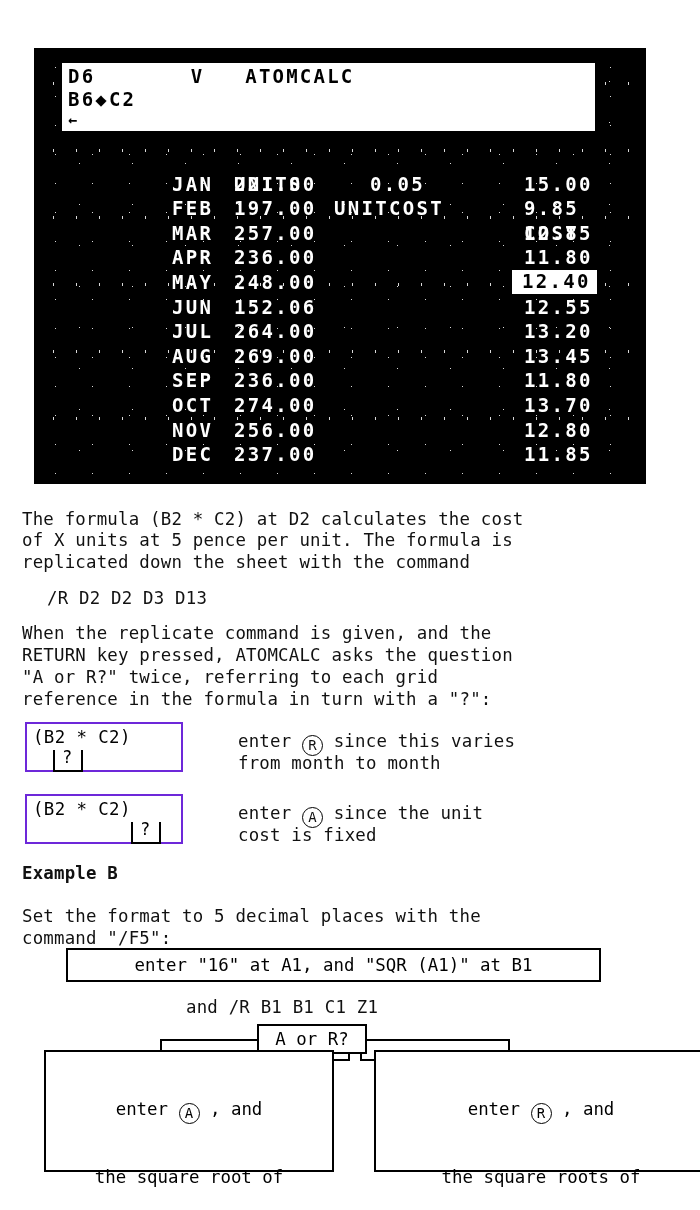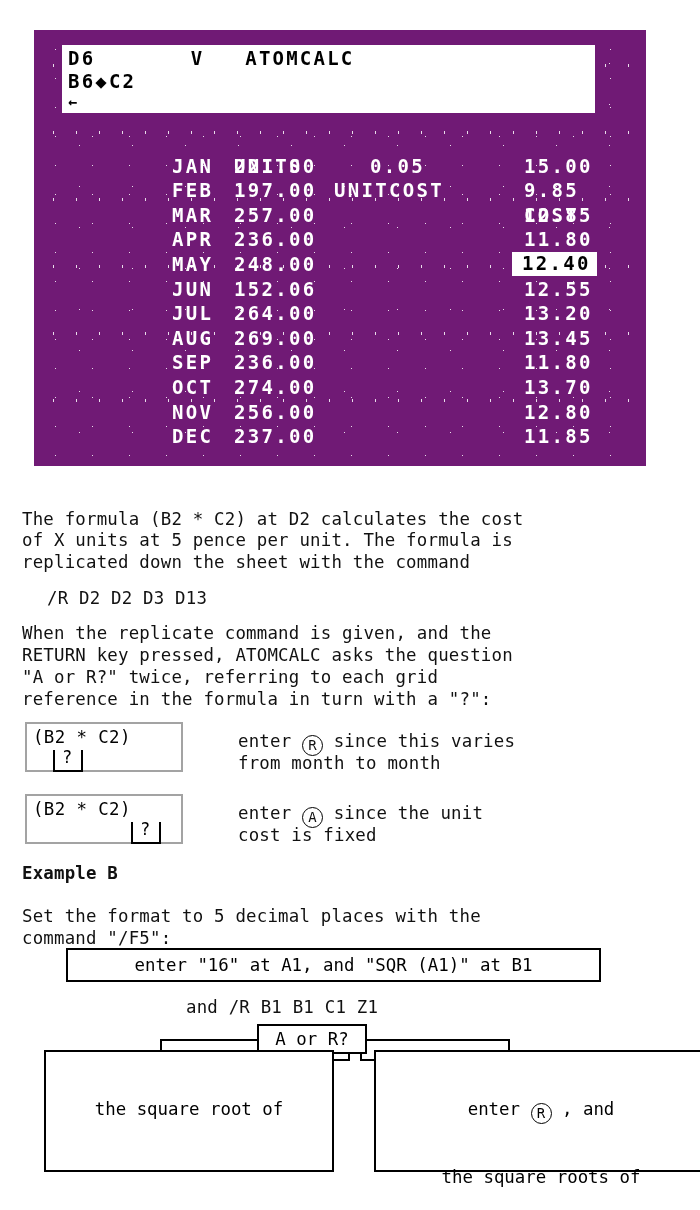--- a/index.html
+++ b/index.html
@@ -13,24 +13,24 @@
     position: relative;
     font-family: "DejaVu Sans Mono", monospace;
     color: #000;
     overflow: hidden;
   }
 
   
   .crt {
     position: absolute;
     left: 34px;
-    top: 30px;
+    top: 48px;
     width: 612px;
     height: 436px;
-    background: #701a75;
+    background: #000000;
     overflow: hidden;
   }
   .crt-noise {
     position: absolute;
     inset: 0;
     pointer-events: none;
     opacity: .85;
     background-image:
       radial-gradient(#fff 0.6px, transparent 0.7px),
       radial-gradient(#fff 0.5px, transparent 0.6px),
@@ -108,21 +108,21 @@
     line-height: 21.5px;
     letter-spacing: 0.2px;
     white-space: pre;
     color: #111;
   }
   .bold { font-weight: bold; }
 
   
   .fbox {
     position: absolute;
-    border: 2px solid #a3a3a3;
+    border: 2px solid #6d28d9;
     box-sizing: border-box;
     font-family: "DejaVu Sans Mono", monospace;
     font-size: 17.4px;
     white-space: pre;
   }
   .fbox .ftext {
     position: absolute;
     left: 6px;
     top: 3px;
     letter-spacing: 0.4px;
@@ -256,20 +256,21 @@
   <div class="conn" style="left:160px; top:1039px; width:2px; height:22px;"></div>
   <div class="conn" style="left:508px; top:1039px; width:2px; height:22px;"></div>
   <div class="conn" style="left:160px; top:1059px; width:190px; height:2px;"></div>
   <div class="conn" style="left:348px; top:1028px; width:2px; height:33px;"></div>
   <div class="conn" style="left:360px; top:1028px; width:2px; height:33px;"></div>
   <div class="conn" style="left:360px; top:1059px; width:150px; height:2px;"></div>
 
   <div class="obox" style="left:257px; top:1024px; width:110px; height:30px; line-height:27px;">A or R?</div>
 
   <div class="obox" style="left:44px; top:1050px; width:290px; height:122px; padding-top:4px;">
+    <div><span>enter </span><span class="circ">A</span><span> , and</span></div>
     <div>the square root of</div>
     
     
     
   </div>
 
   <div class="obox" style="left:374px; top:1050px; width:334px; height:122px; padding-top:4px;">
     <div><span>enter </span><span class="circ">R</span><span> , and</span></div>
     <div>the square roots of</div>
     

